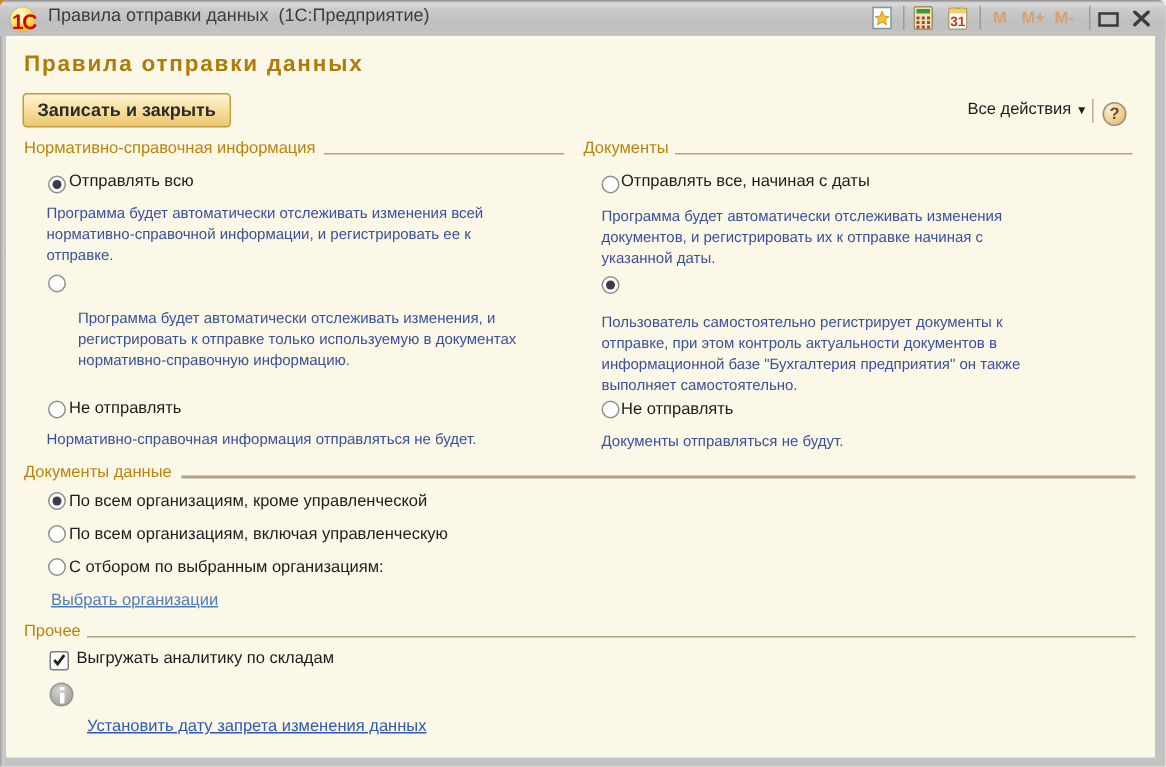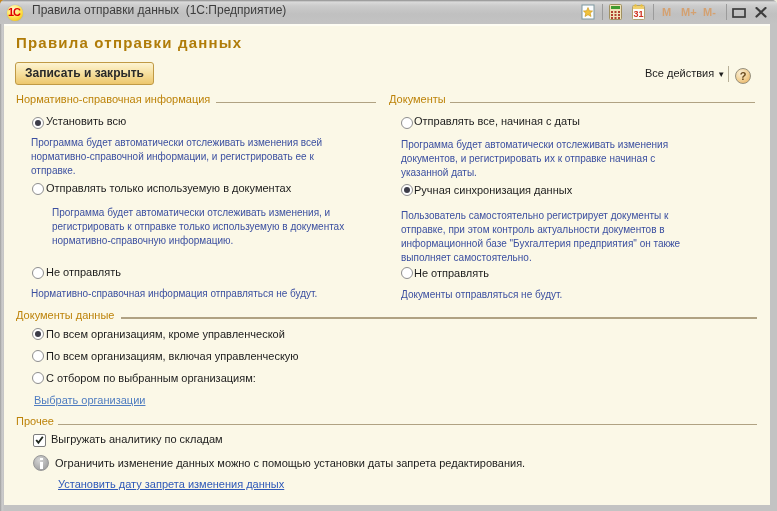--- a/index.html
+++ b/index.html
@@ -37,21 +37,21 @@
 </head>
 <body>
 <div id="tlcorner"></div>
 <div id="win">
   <div id="titlebar">
 
     <div class="abs" style="left:7px; top:5px; width:16px; height:16px; border-radius:50%;
       background:radial-gradient(circle at 40% 30%, #fffbe0 0%, #ffe95e 45%, #f7c818 80%, #e0a800 100%);
       box-shadow:0 0 1px #888;"></div>
     <div class="abs" style="left:8px; top:6px; width:15px; height:13px; color:#e00000;
-      font-size:11px; font-weight:bold; letter-spacing:-1px;">1С</div>
+      font-size:14px; font-weight:bold; letter-spacing:-1px;">1С</div>
     <div class="abs" style="left:32px; top:3px; font-size:12px; color:#3d3d3d; white-space:nowrap;">Правила отправки данных&nbsp; (1С:Предприятие)</div>
 
     <svg class="abs" style="left:581px; top:4px;" width="14" height="16" viewBox="0 0 14 16">
       <rect x="1" y="1" width="12" height="14" fill="#fbfdfe" stroke="#7e98a0" stroke-width="1"></rect>
       <path d="M7 3.5 L8.4 6.8 L11.6 7 L9.2 9.2 L10 12.5 L7 10.7 L4 12.5 L4.8 9.2 L2.4 7 L5.6 6.8 Z" fill="#f0c23c" stroke="#c89010" stroke-width="0.6"></path>
     </svg>
     <div class="abs" style="left:602px; top:4px; width:1px; height:16px; background:#9b9b9b;"></div>
 
     <svg class="abs" style="left:609px; top:4px;" width="13" height="16" viewBox="0 0 13 16">
       <rect x="0.5" y="0.5" width="12" height="15" rx="1" fill="#efe3b8" stroke="#a09060"></rect>
@@ -105,38 +105,36 @@
     <div class="abs" style="left:731px; top:44px; width:16px; height:16px; border-radius:50%;
       background:radial-gradient(circle at 35% 30%, #f9efd7 0%, #f2cf92 55%, #e8a952 100%);
       border:1px solid #97907c; color:#6b4a1d; font-weight:bold; font-size:11px; text-align:center; line-height:15px;">?</div>
 
     <div class="ghead abs" style="left:12px; top:69px;">Нормативно-справочная информация</div>
     <div class="gline" style="left:212px; top:77.5px; width:160px;"></div>
     <div class="ghead abs" style="left:385px; top:69px;">Документы</div>
     <div class="gline" style="left:446px; top:77.5px; width:305px;"></div>
 
     <div class="radio sel" style="left:28px; top:93px;"></div>
-    <div class="t11 abs" style="left:42px; top:91px;">Установить всю</div>
+    <div class="t11 abs" style="left:42px; top:91px;">Отправлять всю</div>
     <div class="blue abs" style="left:27px; top:112px;">Программа будет автоматически отслеживать изменения всей<br>нормативно-справочной информации, и регистрировать ее к<br>отправке.</div>
 
     <div class="radio" style="left:28px; top:159px;"></div>
-    <div class="t11 abs" style="left:42px; top:158px;">Отправлять только используемую в документах</div>
     <div class="blue abs" style="left:27px; top:182px;margin-left:21px;">Программа будет автоматически отслеживать изменения, и<br>регистрировать к отправке только используемую в документах<br>нормативно-справочную информацию.</div>
 
     <div class="radio" style="left:28px; top:243px;"></div>
     <div class="t11 abs" style="left:42px; top:242px;">Не отправлять</div>
-    <div class="blue abs" style="left:27px; top:263px;">Нормативно-справочная информация отправляться не будут.</div>
+    <div class="blue abs" style="left:27px; top:263px;">Нормативно-справочная информация отправляться не будет.</div>
 
     <div class="radio" style="left:397px; top:93px;"></div>
     <div class="t11 abs" style="left:410px; top:91px;">Отправлять все, начиная с даты</div>
 
     <div class="blue abs" style="left:397px; top:114px;">Программа будет автоматически отслеживать изменения<br>документов, и регистрировать их к отправке начиная с<br>указанной даты.</div>
 
     <div class="radio sel" style="left:397px; top:160px;"></div>
-    <div class="t11 abs" style="left:410px; top:160px;">Ручная синхронизация данных</div>
     <div class="blue abs" style="left:397px; top:185px;">Пользователь самостоятельно регистрирует документы к<br>отправке, при этом контроль актуальности документов в<br>информационной базе "Бухгалтерия предприятия" он также<br>выполняет самостоятельно.</div>
 
     <div class="radio" style="left:397px; top:243px;"></div>
     <div class="t11 abs" style="left:410px; top:243px;">Не отправлять</div>
     <div class="blue abs" style="left:397px; top:264px;">Документы отправляться не будут.</div>
 
     <div class="ghead abs" style="left:12px; top:285px;">Документы данные</div>
     <div class="gline" style="left:117px; top:293px; width:636px;"></div>
 
     <div class="radio sel" style="left:28px; top:304px;"></div>
@@ -155,17 +153,16 @@
         <path d="M2.2 5 L4.4 7.7 L8.8 1.8" stroke="#20281e" stroke-width="1.9" fill="none"></path>
       </svg>
     </div>
     <div class="t11 abs" style="left:47px; top:409px;">Выгружать аналитику по складам</div>
 
     <div class="abs" style="left:29px; top:431px; width:16px; height:16px; border-radius:50%;
       background:radial-gradient(circle at 40% 30%, #d6d6d6 0%, #ababab 65%, #8f8f8f 100%);
       border:1px solid #979797;"></div>
     <div class="abs" style="left:36px; top:434px; width:3px; height:2px; background:#fff;"></div>
     <div class="abs" style="left:36px; top:438px; width:3px; height:7px; background:#fff;"></div>
-    <div class="t11 abs" style="left:51px; top:433px;">Ограничить изменение данных можно с помощью установки даты запрета редактирования.</div>
 
     <div class="abs" style="left:54px; top:454px; font-size:11px; line-height:13px; color:#2e58b8; text-decoration:underline; white-space:nowrap;">Установить дату запрета изменения данных</div>
   </div>
 </div>
 
 </body></html>

